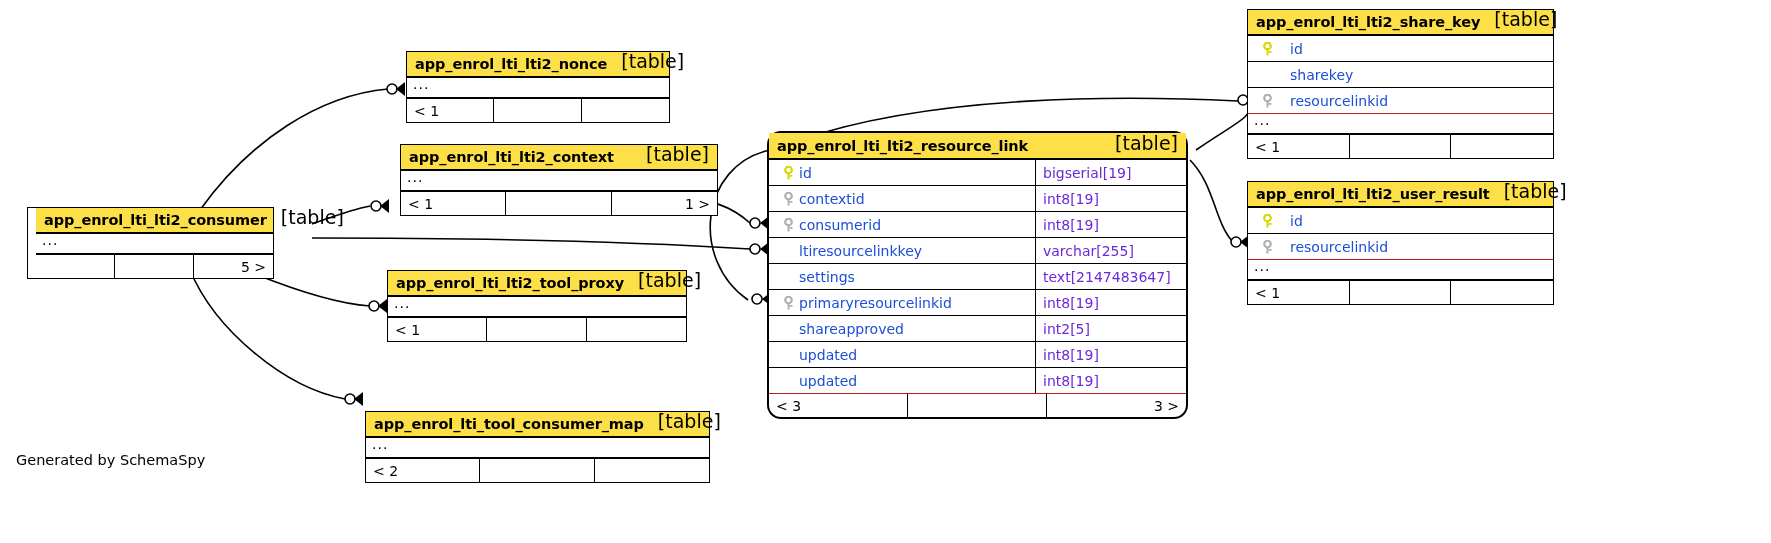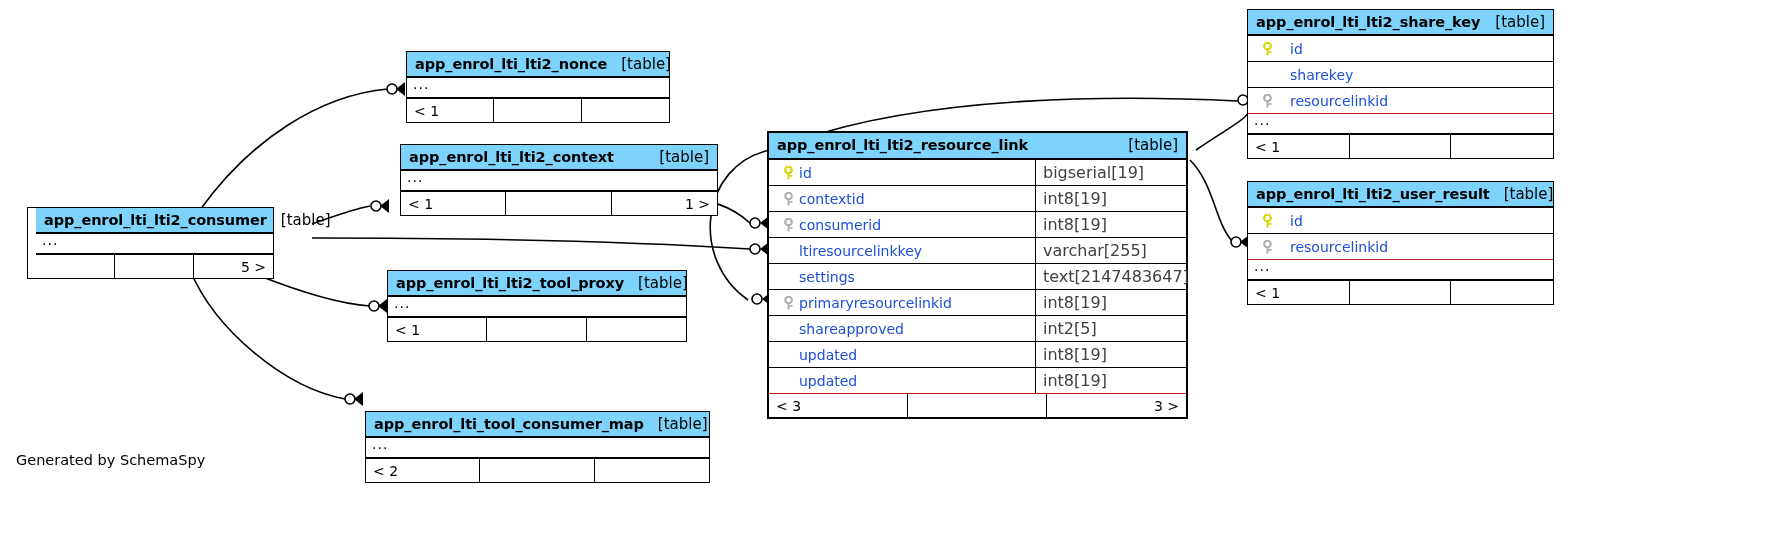--- a/index.html
+++ b/index.html
@@ -13,54 +13,54 @@
 
   .table-box{
     position:absolute;
     background:#ffffff;
     border:2px solid #000000;
     box-sizing:border-box;
   }
   .table-box.thin{border-width:1px;}
 
   .tbl-title{
-    display:flex;align-items:center;justify-content:space-between;
-    background:#7dd3fc;
+    display:flex;align-items:flex-end;justify-content:space-between;
+    background:#fde047;
     border-bottom:2px solid #000;
     padding:3px 8px 4px 8px;
     box-sizing:border-box;
     height:26px;
   }
   .tbl-title .tname{
     font-weight:bold;font-size:14.5px;color:#000;white-space:nowrap;
     letter-spacing:-0.1px;
   }
   .tbl-title .ttag{
-    font-size:15px;color:#000;white-space:nowrap;padding-left:14px;
+    font-size:19px;color:#000;white-space:nowrap;padding-left:14px;
   }
 
   .col-row{
     display:flex;align-items:stretch;
     border-bottom:1px solid #000;
     height:26px;box-sizing:border-box;
   }
   .col-row:last-of-type{border-bottom:none;}
   .col-row.thickb{border-bottom:1px solid #b91c1c;justify-content:center;}
 
   .col-name{
     flex:1 1 auto;display:flex;align-items:center;
     padding-left:8px;box-sizing:border-box;min-width:0;
     border-right:1px solid #000;
   }
   .col-name.nosep{border-right:none;}
   .col-label{font-size:14px;color:#1d4ed8;white-space:nowrap;}
   .col-type{
     flex:0 0 auto;display:flex;align-items:center;
     padding-left:7px;box-sizing:border-box;
-    font-size:16px;color:#404040;white-space:nowrap;
+    font-size:14px;color:#6d28d9;white-space:nowrap;
   }
 
   .keyslot{
     width:22px;flex:0 0 22px;display:flex;align-items:center;justify-content:center;
   }
   .key-ico{display:block;}
 
   .ellipsis-row{
     display:flex;align-items:center;
     height:21px;box-sizing:border-box;
@@ -208,21 +208,21 @@
     <div class="ellipsis-row">
       <span>...</span>
     </div>
     <div class="foot-row">
       <div class="foot-cell">&lt; 2</div>
       <div class="foot-cell mid"></div>
       <div class="foot-cell"></div>
     </div>
   </div>
 
-  <div class="table-box" style="left:767px;top:131px;width:421px;">
+  <div class="table-box" style="left:767px;top:131px;width:421px;border-radius:14px;">
     <div class="tbl-title" style="height:27px;">
       <span class="tname">app_enrol_lti_lti2_resource_link</span>
       <span class="ttag">[table]</span>
     </div>
 
     <div class="col-row">
       <div class="col-name">
         <span class="keyslot">
           <svg class="key-ico" width="11" height="14" viewBox="0 0 11 14">
             <circle cx="5.5" cy="4" r="3.3" fill="none" stroke="#d7d700" stroke-width="2.2"></circle>

